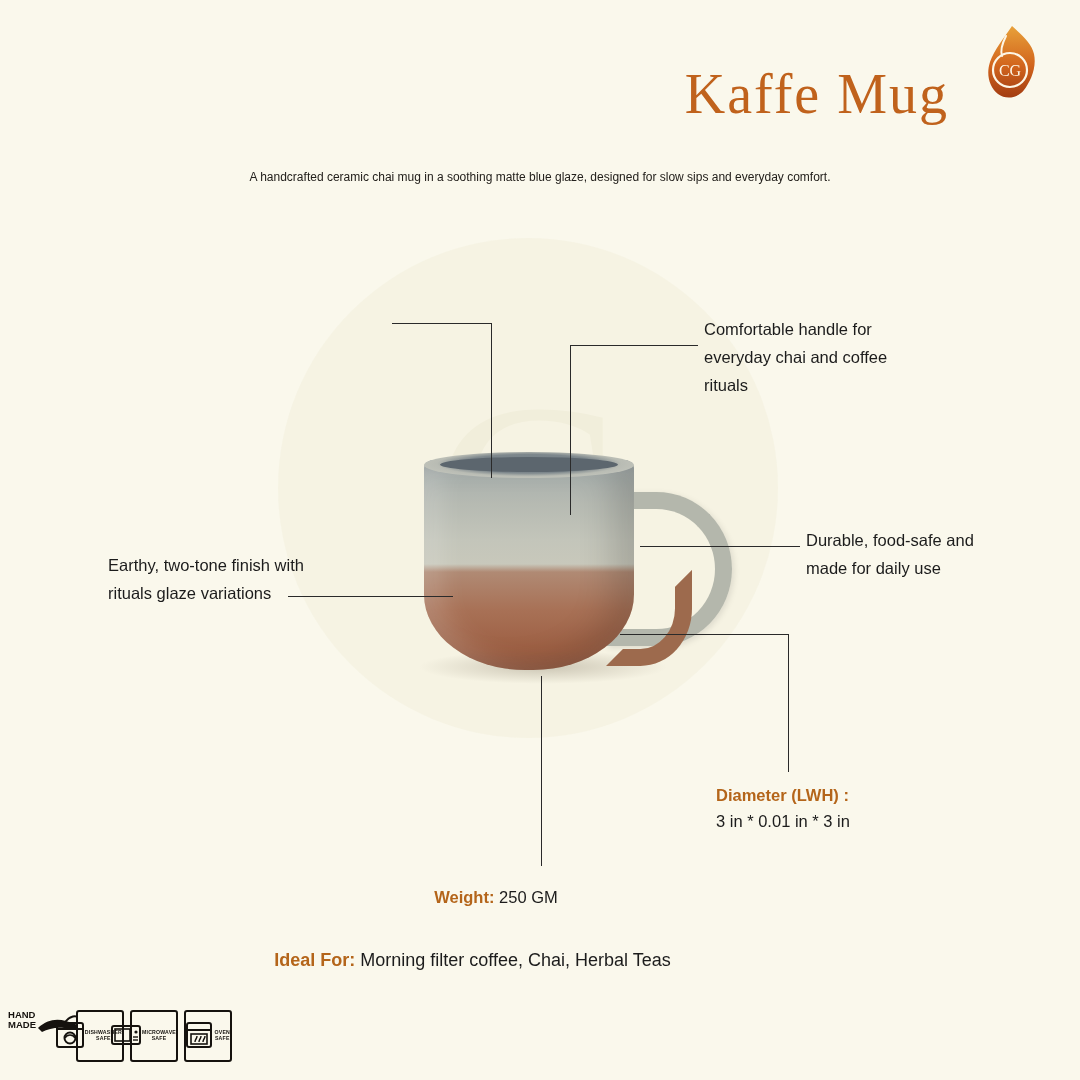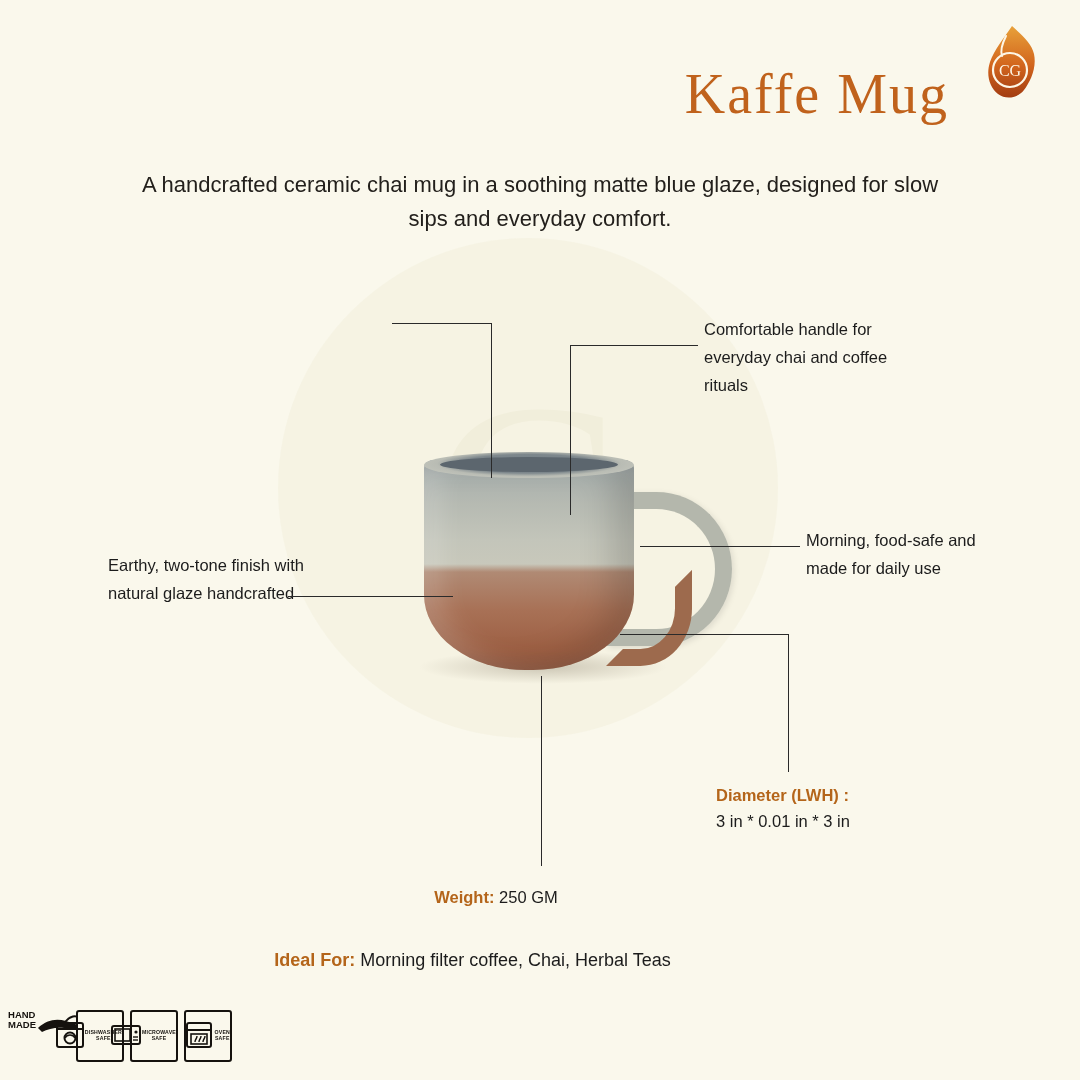--- a/index.html
+++ b/index.html
@@ -59,21 +59,21 @@
     color: #c0621c;
     font-weight: normal;
   }
 
   .subtitle {
     position: absolute;
     top: 168px;
     left: 130px;
     width: 820px;
     text-align: center;
-    font-size: 22px;
+    font-size: 12px;
     line-height: 1.55;
     color: #23201c;
   }
 
   
   .logo {
     position: absolute;
     right: 32px;
     top: 24px;
     width: 72px;
@@ -273,24 +273,24 @@
     <div class="mug-rim-inner"></div>
   </div>
 
   <div class="line h" style="left:392px; top:323px; width:100px;"></div>
   <div class="line v" style="left:491px; top:323px; height:155px;"></div>
 
   <div class="callout c-left" style="left:704px; top:315px; width:230px;">Comfortable handle for everyday chai and coffee rituals</div>
   <div class="line h" style="left:570px; top:345px; width:128px;"></div>
   <div class="line v" style="left:570px; top:345px; height:170px;"></div>
 
-  <div class="callout c-left" style="left:108px; top:551px; width:220px;">Earthy, two-tone finish with natural glaze handcrafted</div>
+  <div class="callout c-left" style="left:108px; top:551px; width:220px;">Earthy, two-tone finish with rituals glaze variations</div>
   <div class="line h" style="left:288px; top:596px; width:165px;"></div>
 
-  <div class="callout c-left" style="left:806px; top:526px; width:210px;">Morning, food-safe and made for daily use</div>
+  <div class="callout c-left" style="left:806px; top:526px; width:210px;">Durable, food-safe and made for daily use</div>
   <div class="line h" style="left:640px; top:546px; width:160px;"></div>
 
   <div class="line h" style="left:620px; top:634px; width:168px;"></div>
   <div class="line v" style="left:788px; top:634px; height:138px;"></div>
 
   <div class="line v" style="left:541px; top:676px; height:190px;"></div>
 
   <div class="spec spec-diameter">
     <b>Diameter (LWH) :</b>
     <div>3 in * 0.01 in * 3 in</div>

